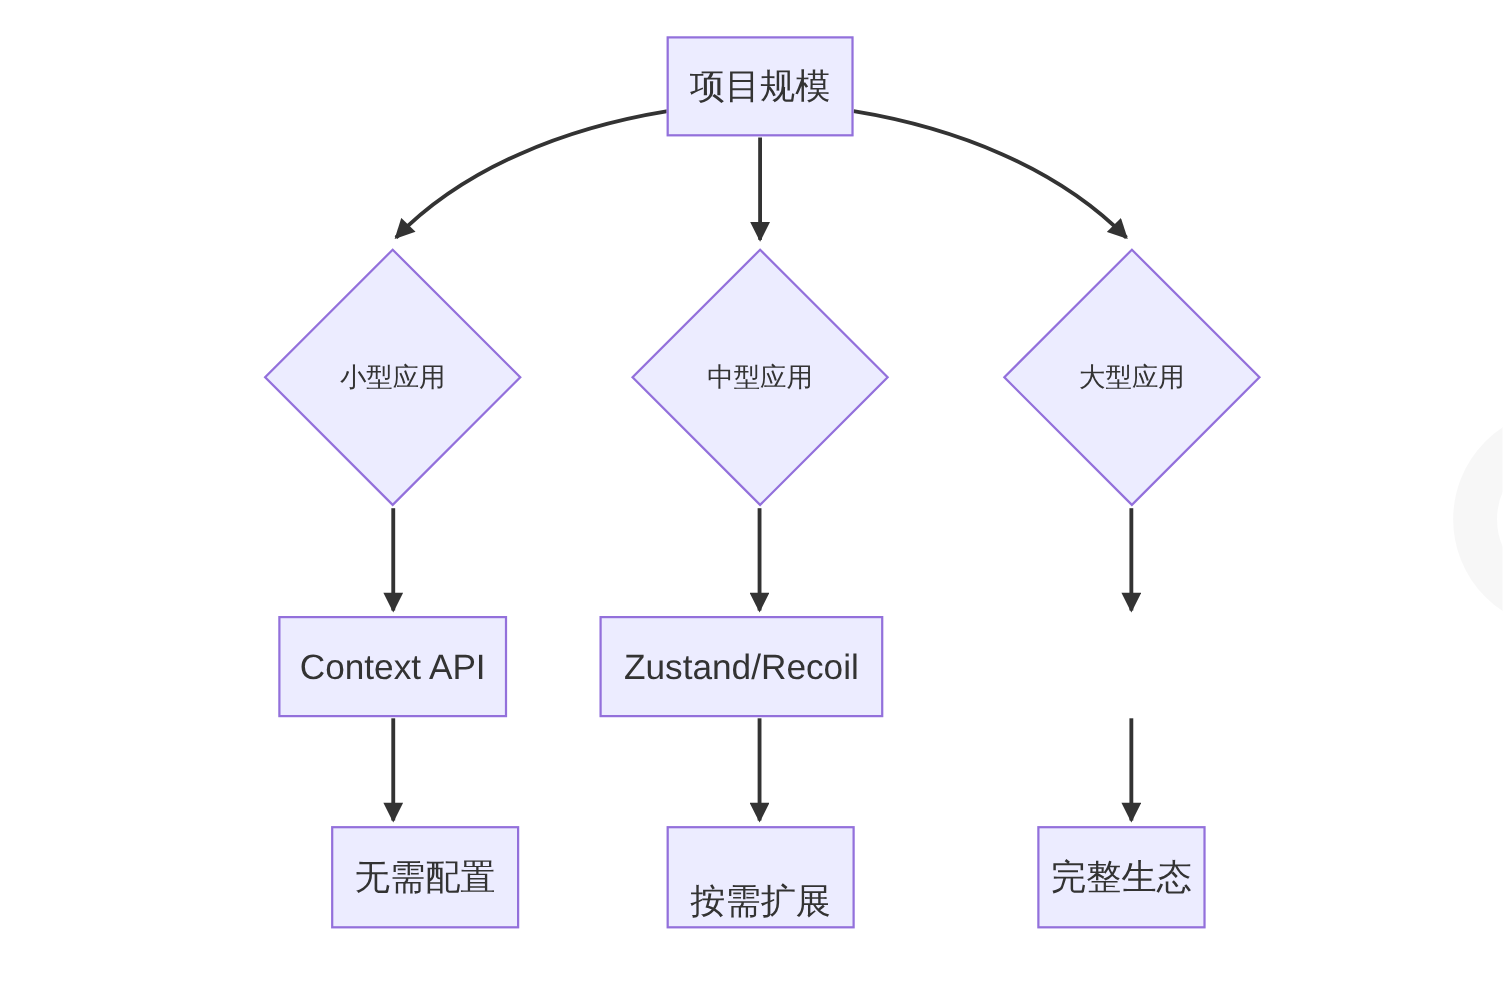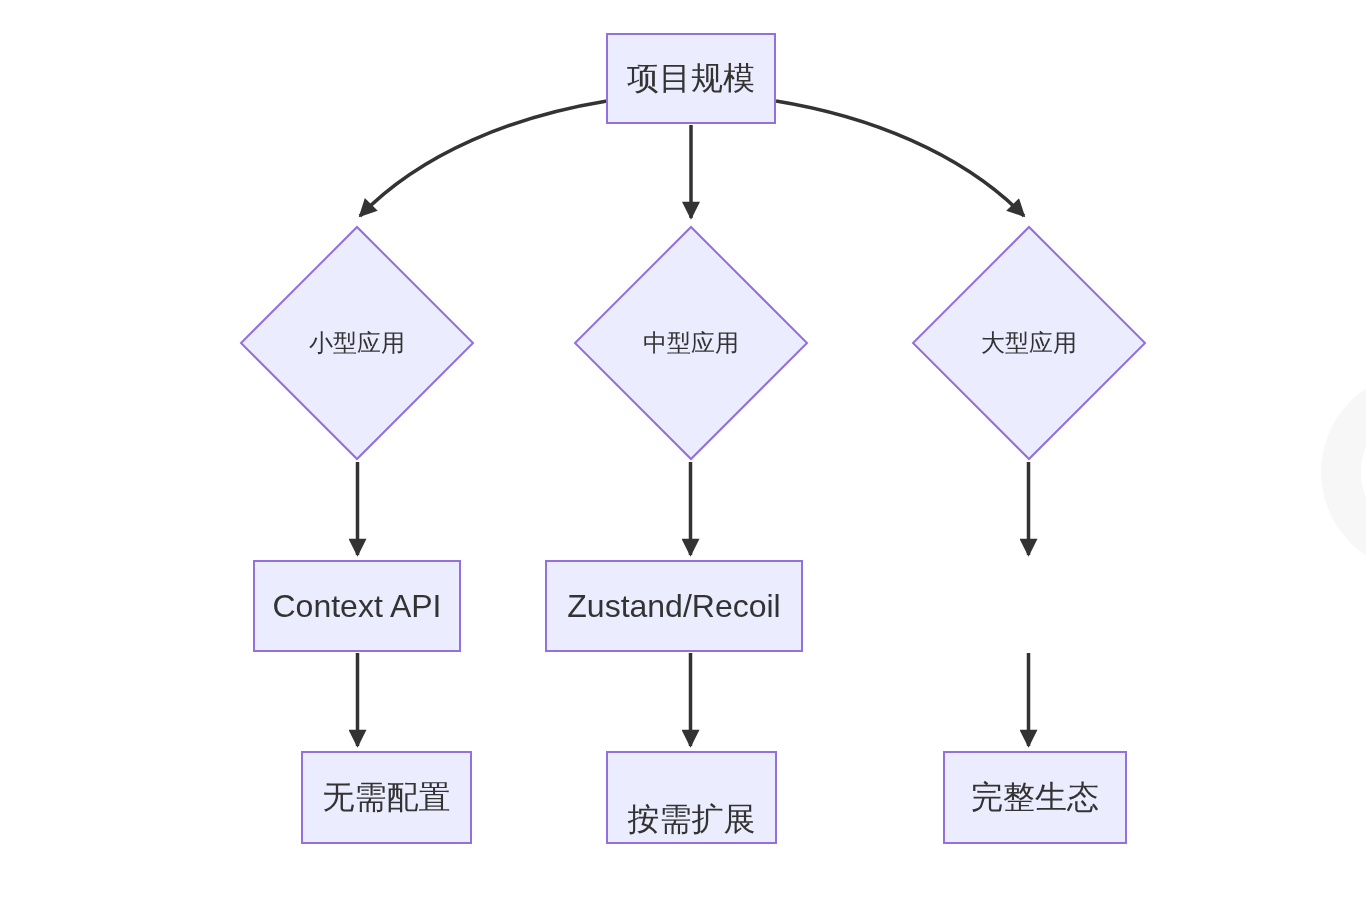--- a/index.html
+++ b/index.html
@@ -111,19 +111,19 @@
   <div class="rect-node" style="left:545px; top:560px; width:258px; height:92px;">
     <span>Zustand/Recoil</span>
   </div>
 
   <div class="rect-node" style="left:271px; top:751px; width:171px; height:93px;margin-left:30px;">
     <span>无需配置</span>
   </div>
   <div class="rect-node" style="left:606px; top:751px; width:171px; height:93px;align-items:flex-end;">
     <span>按需扩展</span>
   </div>
-  <div class="rect-node" style="left:943px; top:751px; width:184px; height:93px;justify-content:center;">
+  <div class="rect-node" style="left:943px; top:751px; width:153px; height:93px;justify-content:center;">
     <span>完整生态</span>
   </div>
 
   <div class="faint-ring"></div>
 
 </div>
 
 </body></html>

